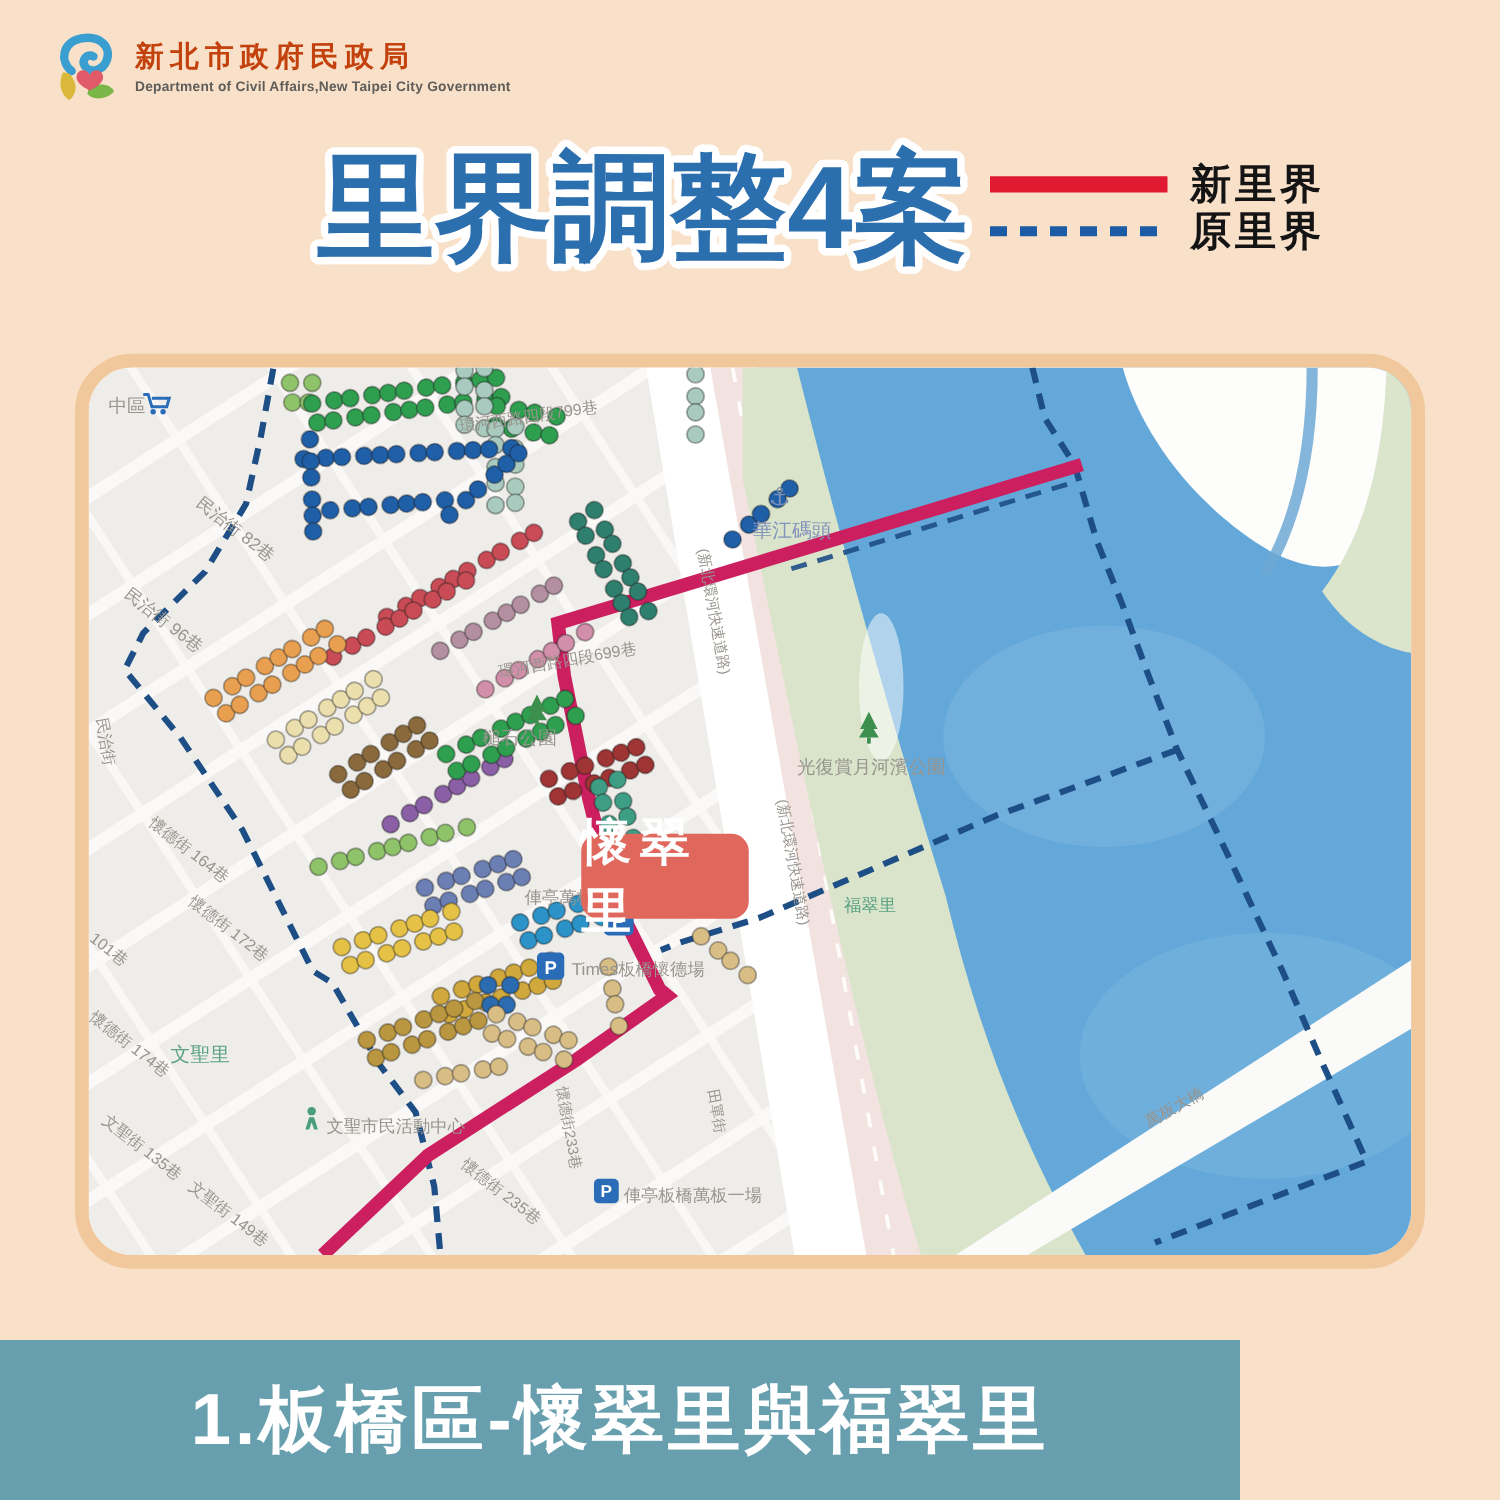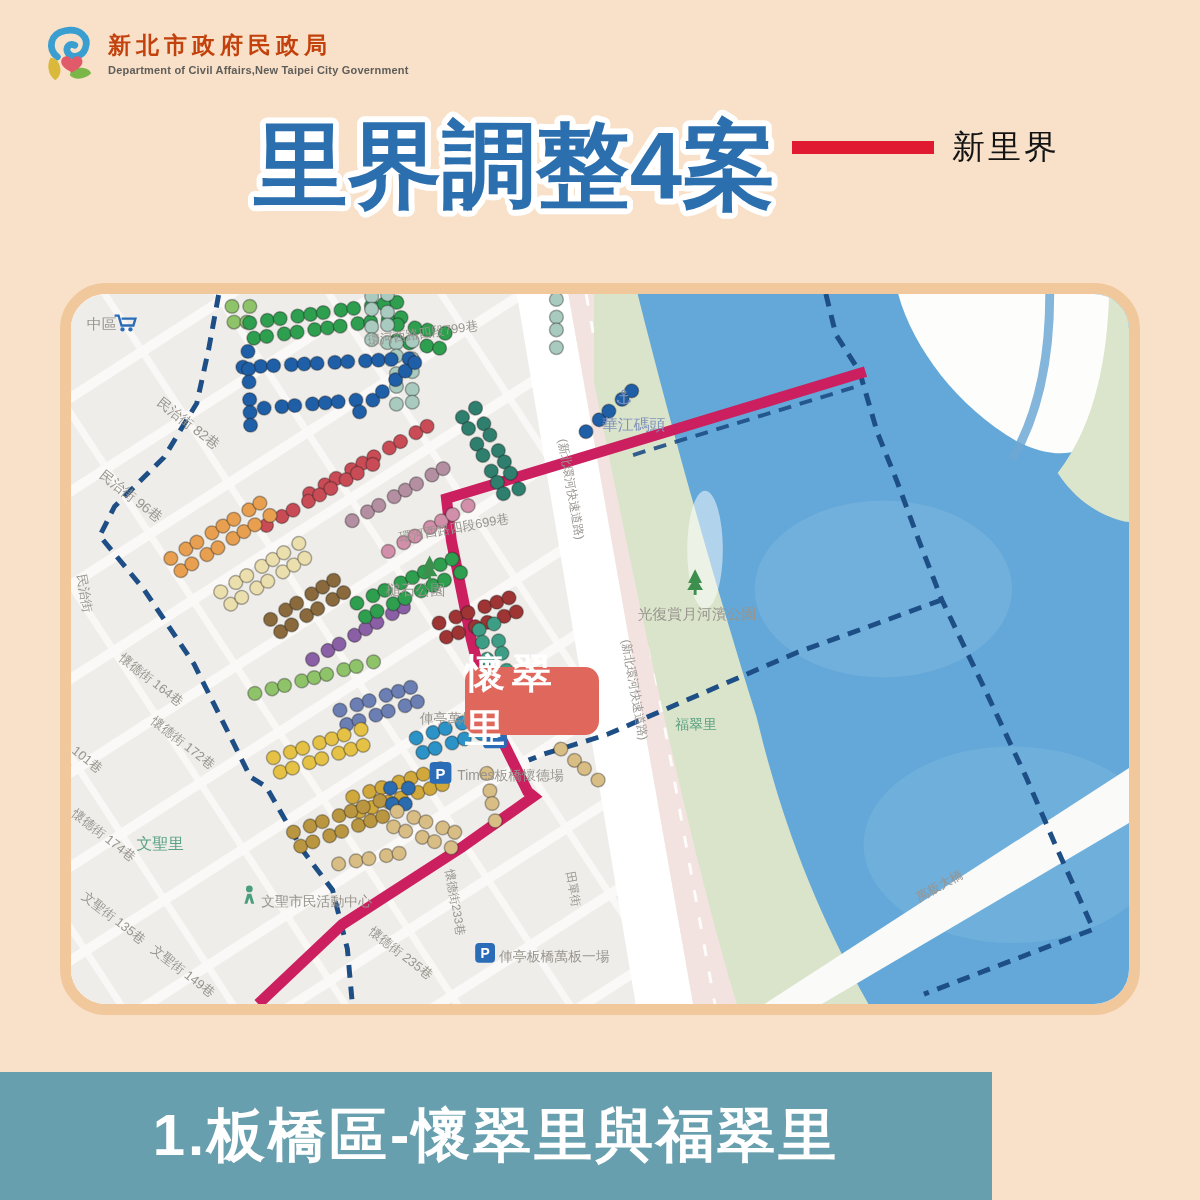--- a/index.html
+++ b/index.html
@@ -12,21 +12,21 @@
   .logo{position:absolute;left:36px;top:22px;display:flex;align-items:center;gap:10px;}
   .logo-mark{width:62px;height:62px;}
   .logo-text .org{font-size:23px;letter-spacing:5px;color:#c2410c;font-weight:bold;}
   .logo-text .org-en{font-size:11px;color:#5f5d5a;font-weight:bold;margin-top:3px;letter-spacing:.2px;}
   .title-svg{position:absolute;left:225px;top:96px;}
   .legend{position:absolute;left:792px;top:128px;width:330px;}
   .legend-row{display:flex;align-items:center;height:38px;}
   .legend-swatch-solid{width:142px;height:13px;background:#e01b31;margin-right:18px;}
   .legend-swatch-dashed{width:142px;height:8px;margin-right:18px;
     background:repeating-linear-gradient(90deg,#1c5ba6 0 14px,transparent 14px 24px);}
-  .legend-label{font-size:33px;font-weight:normal;color:#141414;letter-spacing:3px;}
+  .legend-label{font-size:33px;font-weight:bold;color:#141414;letter-spacing:3px;}
   
   .map-frame{
     position:absolute;left:60px;top:283px;width:1058px;height:710px;
     border:11px solid #f1c89c;border-radius:46px;background:#f5f3ef;overflow:hidden;
   }
   .map-frame svg{display:block;width:100%;height:100%;}
   .badge{
     position:absolute;background:#e0675c;color:#fff;border-radius:14px;
     display:flex;align-items:center;justify-content:center;
     font-size:40px;font-weight:bold;letter-spacing:7px;
@@ -59,20 +59,24 @@
 </div>
 
 <svg class="title-svg" width="580" height="130">
   <text x="290" y="102" text-anchor="middle" font-size="94" font-weight="bold" fill="#2c6fae" stroke="#ffffff" stroke-width="12" paint-order="stroke" stroke-linejoin="round">里界調整4案</text>
 </svg>
 
 <div class="legend">
   <div class="legend-row">
     <div class="legend-swatch-solid"></div>
     <div class="legend-label">新里界</div>
+  </div>
+  <div class="legend-row">
+    <div class="legend-swatch-dashed"></div>
+    <div class="legend-label">原里界</div>
   </div>
 </div>
 
 <div class="map-frame">
 <svg viewBox="0 0 1068 722" preserveAspectRatio="none">
   <defs>
     <clipPath id="leftArea">
           <polygon points="0,0 460,0 520,360 780,722 0,722"></polygon>
         </clipPath>
   </defs>

